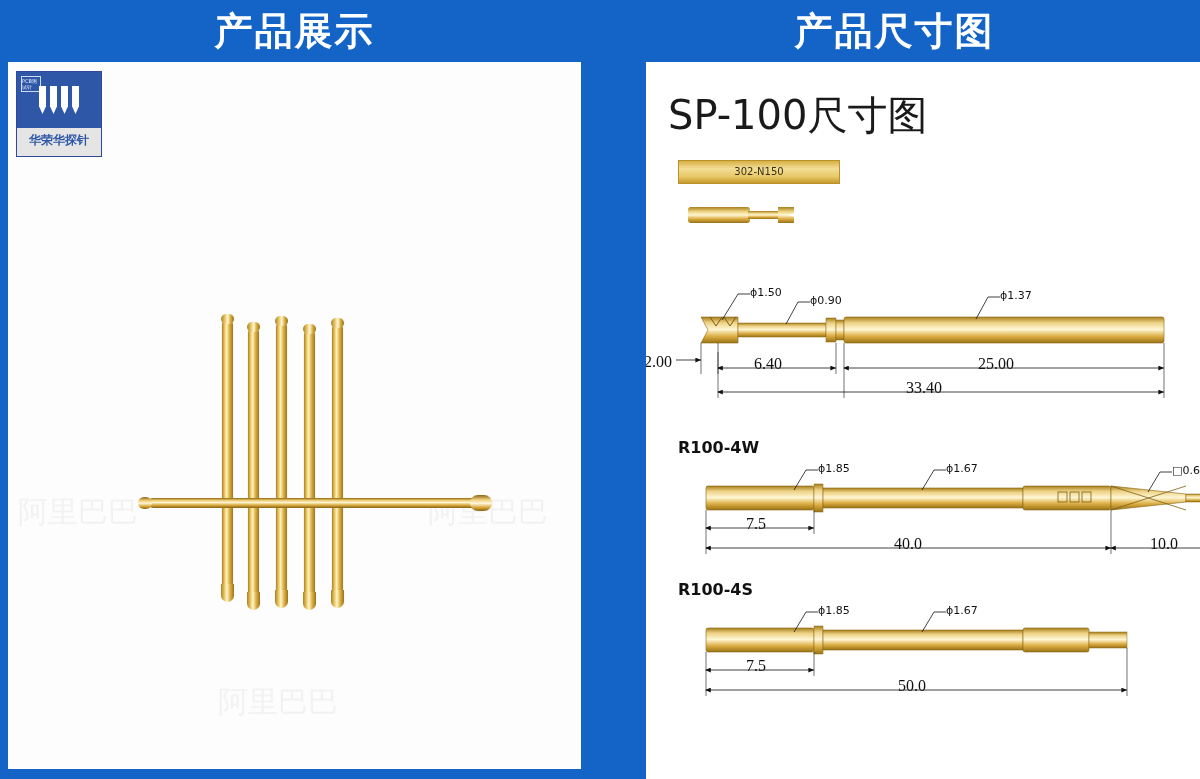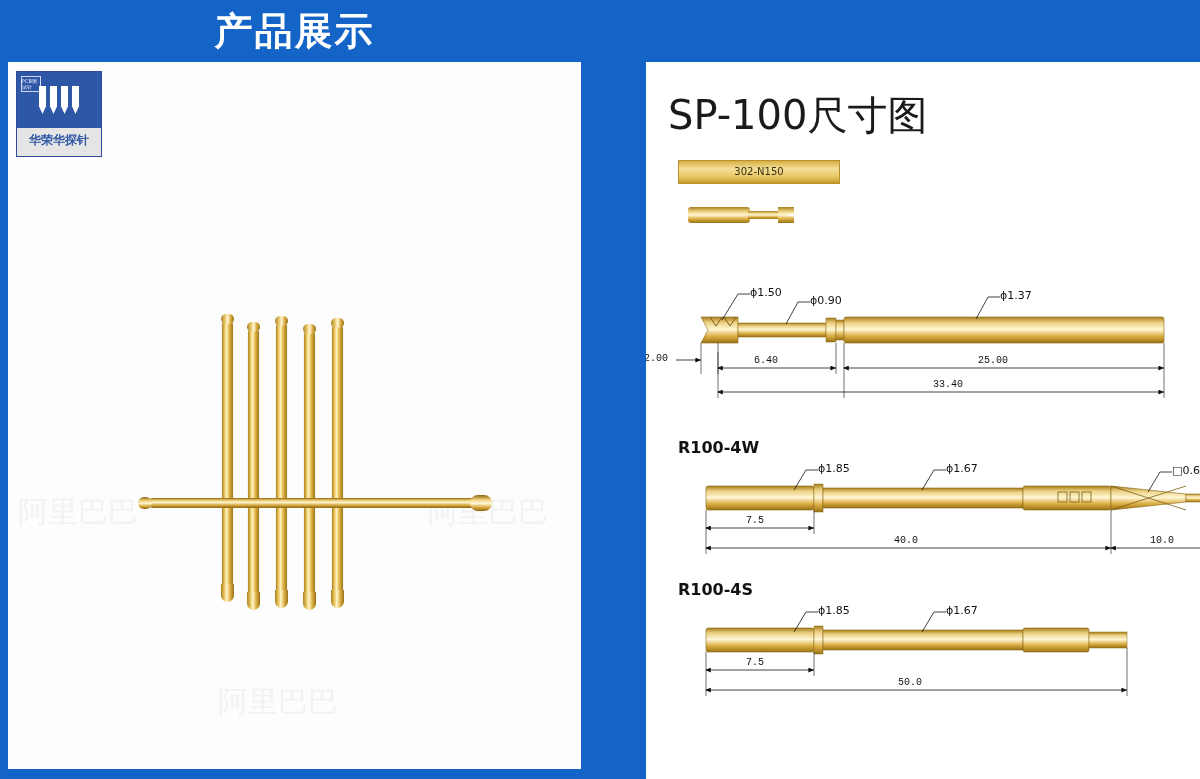--- a/index.html
+++ b/index.html
@@ -128,22 +128,22 @@
     background:linear-gradient(180deg,#a77f1d 0%,#ecd27f 28%,#fff6d4 50%,#dcae44 74%,#9a7316 100%);
     clip-path:polygon(0 0,100% 0,100% 40%,55% 50%,100% 60%,100% 100%,0 100%);
   }
   .draw{position:absolute;left:0;top:0;width:591px;height:707px;}
   .lbl{
     position:absolute;font-size:11px;color:#111;
     font-family:"DejaVu Sans", sans-serif;white-space:nowrap;
   }
   .lbl-b{font-weight:bold;font-size:16px;}
   .dim{
-    position:absolute;font-size:10px;color:#111;
-    font-family:Liberation Mono, monospace;white-space:nowrap;
+    position:absolute;font-size:16px;color:#111;
+    font-family:Liberation Serif, serif;white-space:nowrap;
   }
 </style>
 </head>
 <body>
 
 <div class="page">
 
   <div class="col col-left">
     <div class="banner">产品展示</div>
     <div class="panel panel-left">
@@ -191,20 +191,21 @@
               </span>
           </div>
           <div class="logo-text">华荣华探针</div>
         </div>
 
       </div>
     </div>
   </div>
 
   <div class="col col-right">
+    <div class="banner">产品尺寸图</div>
     <div class="panel panel-right">
 
       <div class="r-title">SP-100尺寸图</div>
 
       <div class="tag-box">
         <span>302-N150</span>
       </div>
 
       <div class="mini-probe">
         <span class="mb"></span>
@@ -308,21 +309,21 @@
         <line x1="60" y1="608" x2="168" y2="608" stroke="#111" stroke-width="0.8" marker-start="url(#arL)" marker-end="url(#ar)"></line>
         <line x1="60" y1="628" x2="481" y2="628" stroke="#111" stroke-width="0.8" marker-start="url(#arL)" marker-end="url(#ar)"></line>
       </svg>
 
       <div class="lbl" style="left:104px;top:224px;">ϕ1.50</div>
       <div class="lbl" style="left:164px;top:232px;">ϕ0.90</div>
       <div class="lbl" style="left:354px;top:227px;">ϕ1.37</div>
       <div class="dim" style="left:-2px;top:291px;">2.00</div>
       <div class="dim" style="left:108px;top:293px;">6.40</div>
       <div class="dim" style="left:332px;top:293px;">25.00</div>
-      <div class="dim" style="left:287px;top:317px;">33.40</div>
+      <div class="dim" style="left:260px;top:317px;">33.40</div>
 
       <div class="lbl lbl-b" style="left:32px;top:376px;">R100-4W</div>
       <div class="lbl" style="left:172px;top:400px;">ϕ1.85</div>
       <div class="lbl" style="left:300px;top:400px;">ϕ1.67</div>
       <div class="lbl" style="left:526px;top:402px;">□0.64</div>
       <div class="dim" style="left:100px;top:453px;">7.5</div>
       <div class="dim" style="left:248px;top:473px;">40.0</div>
       <div class="dim" style="left:504px;top:473px;">10.0</div>
 
       <div class="lbl lbl-b" style="left:32px;top:518px;">R100-4S</div>

